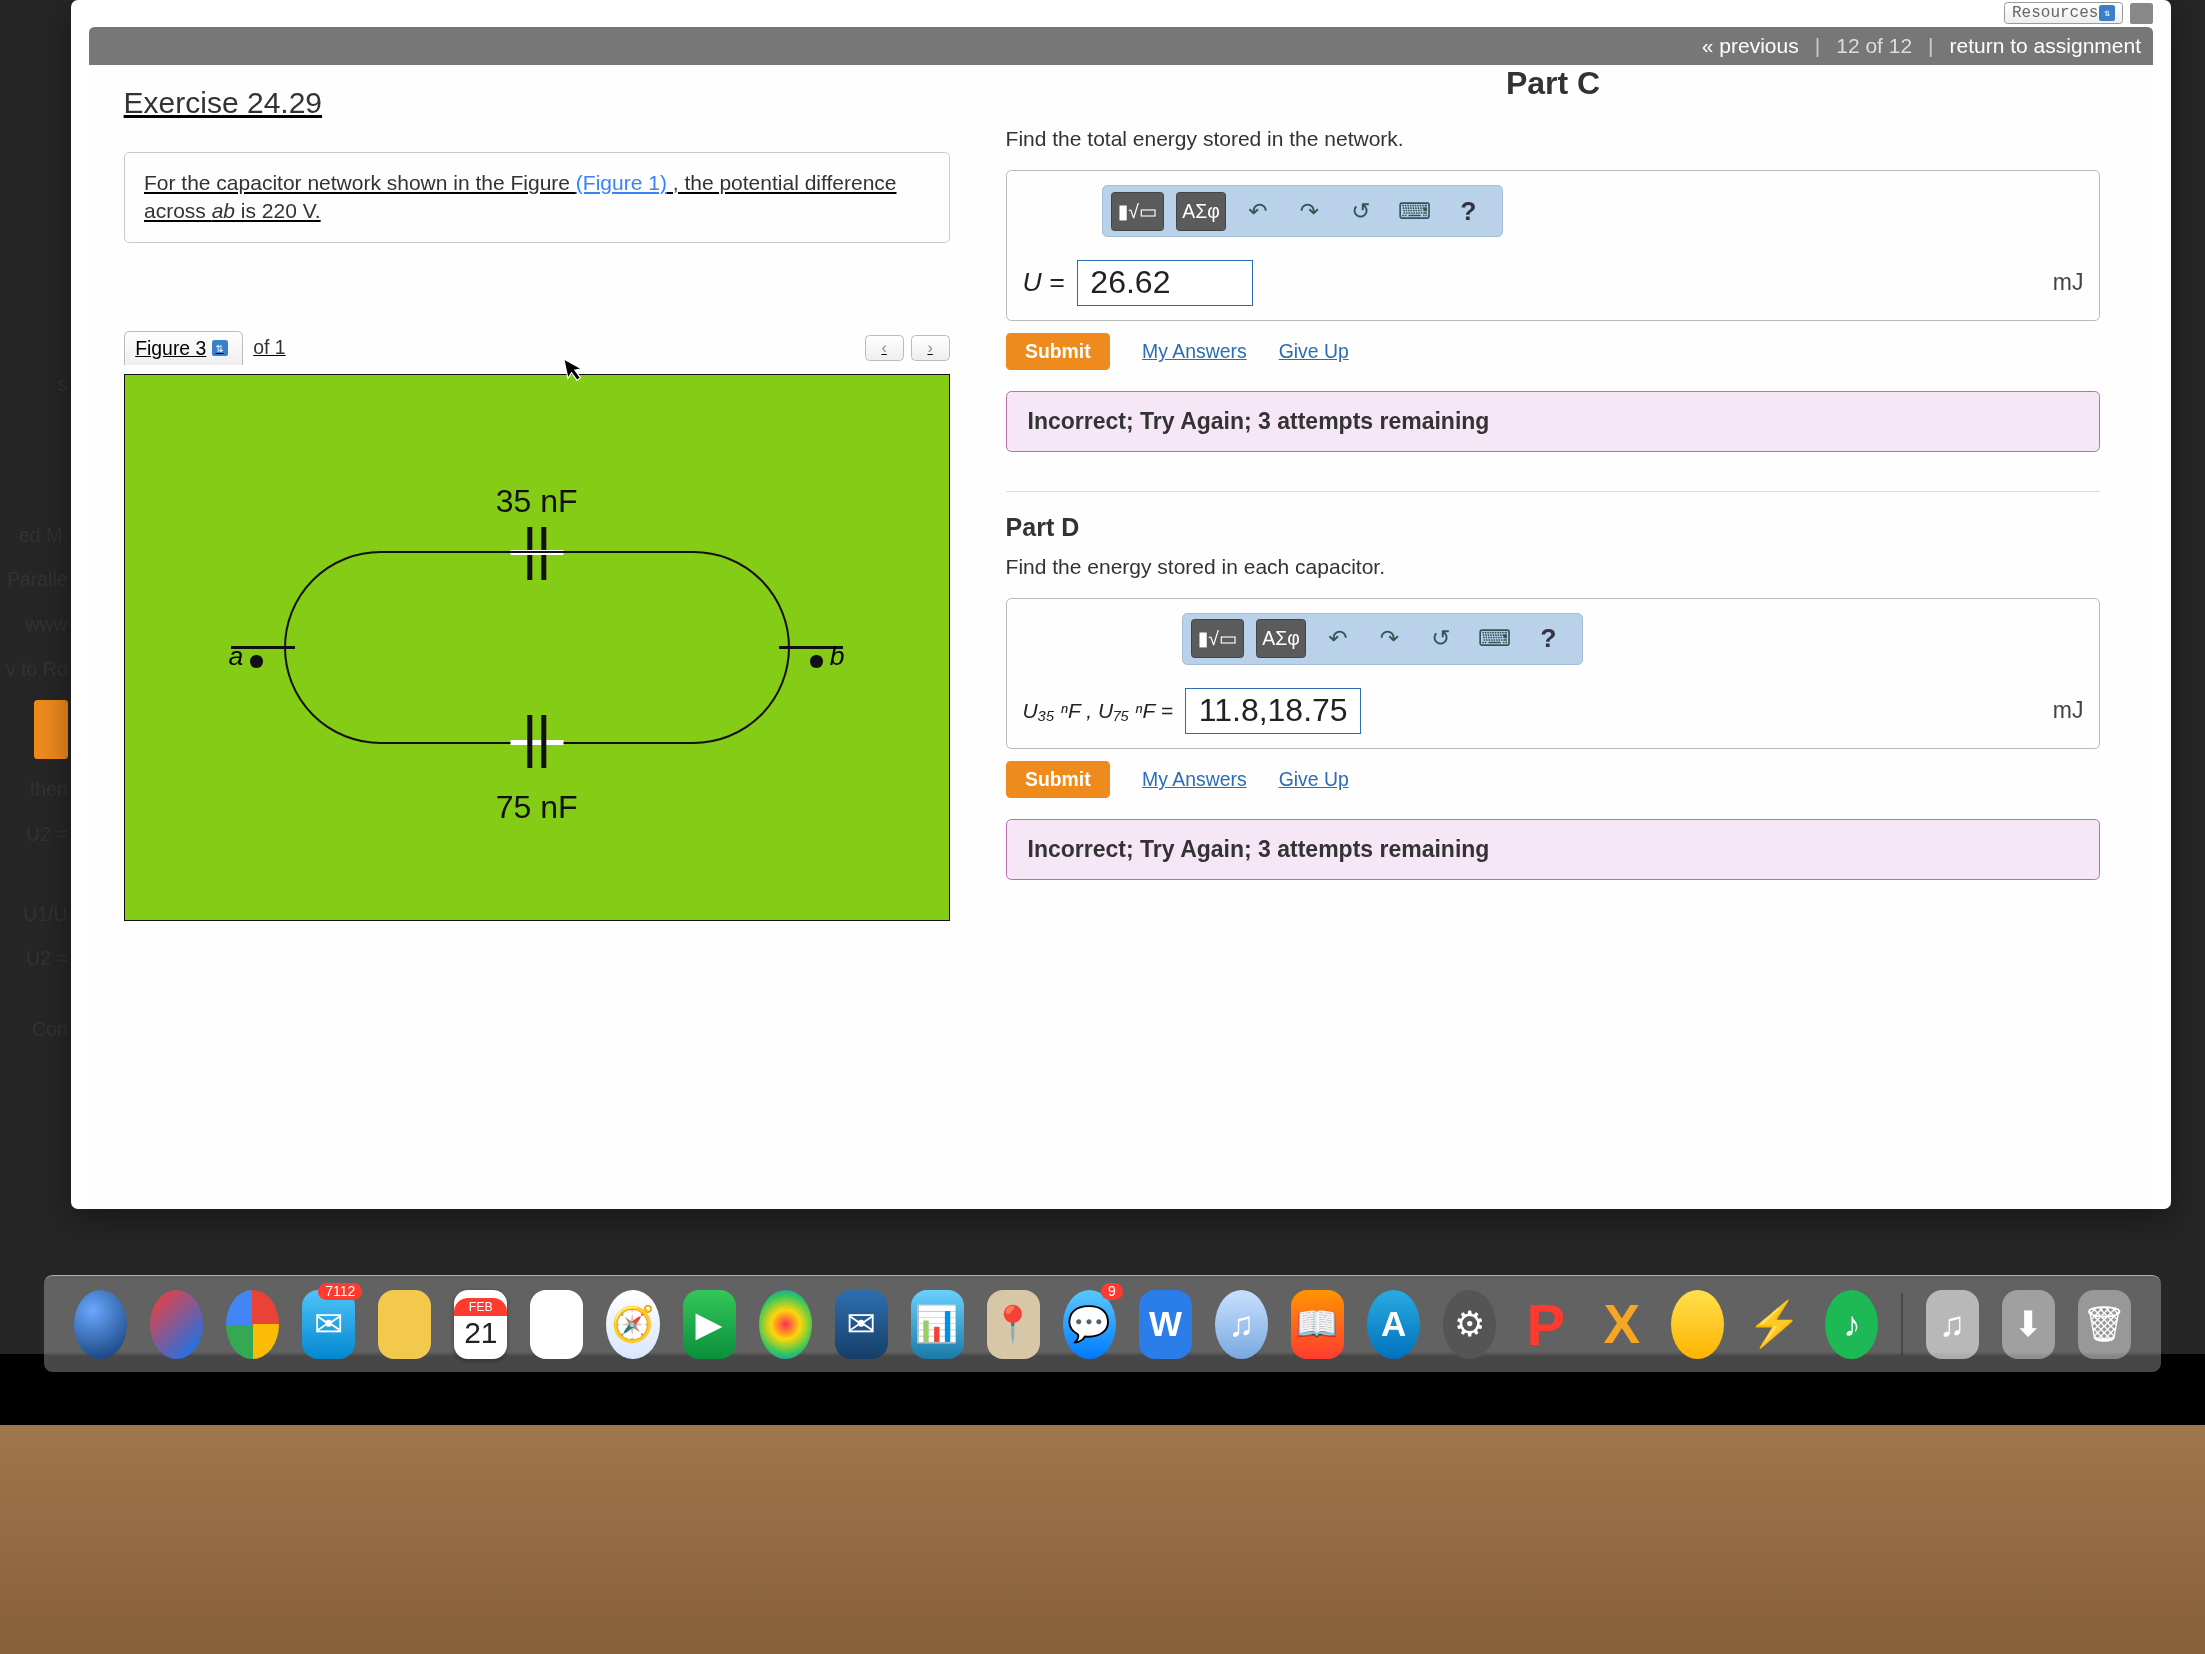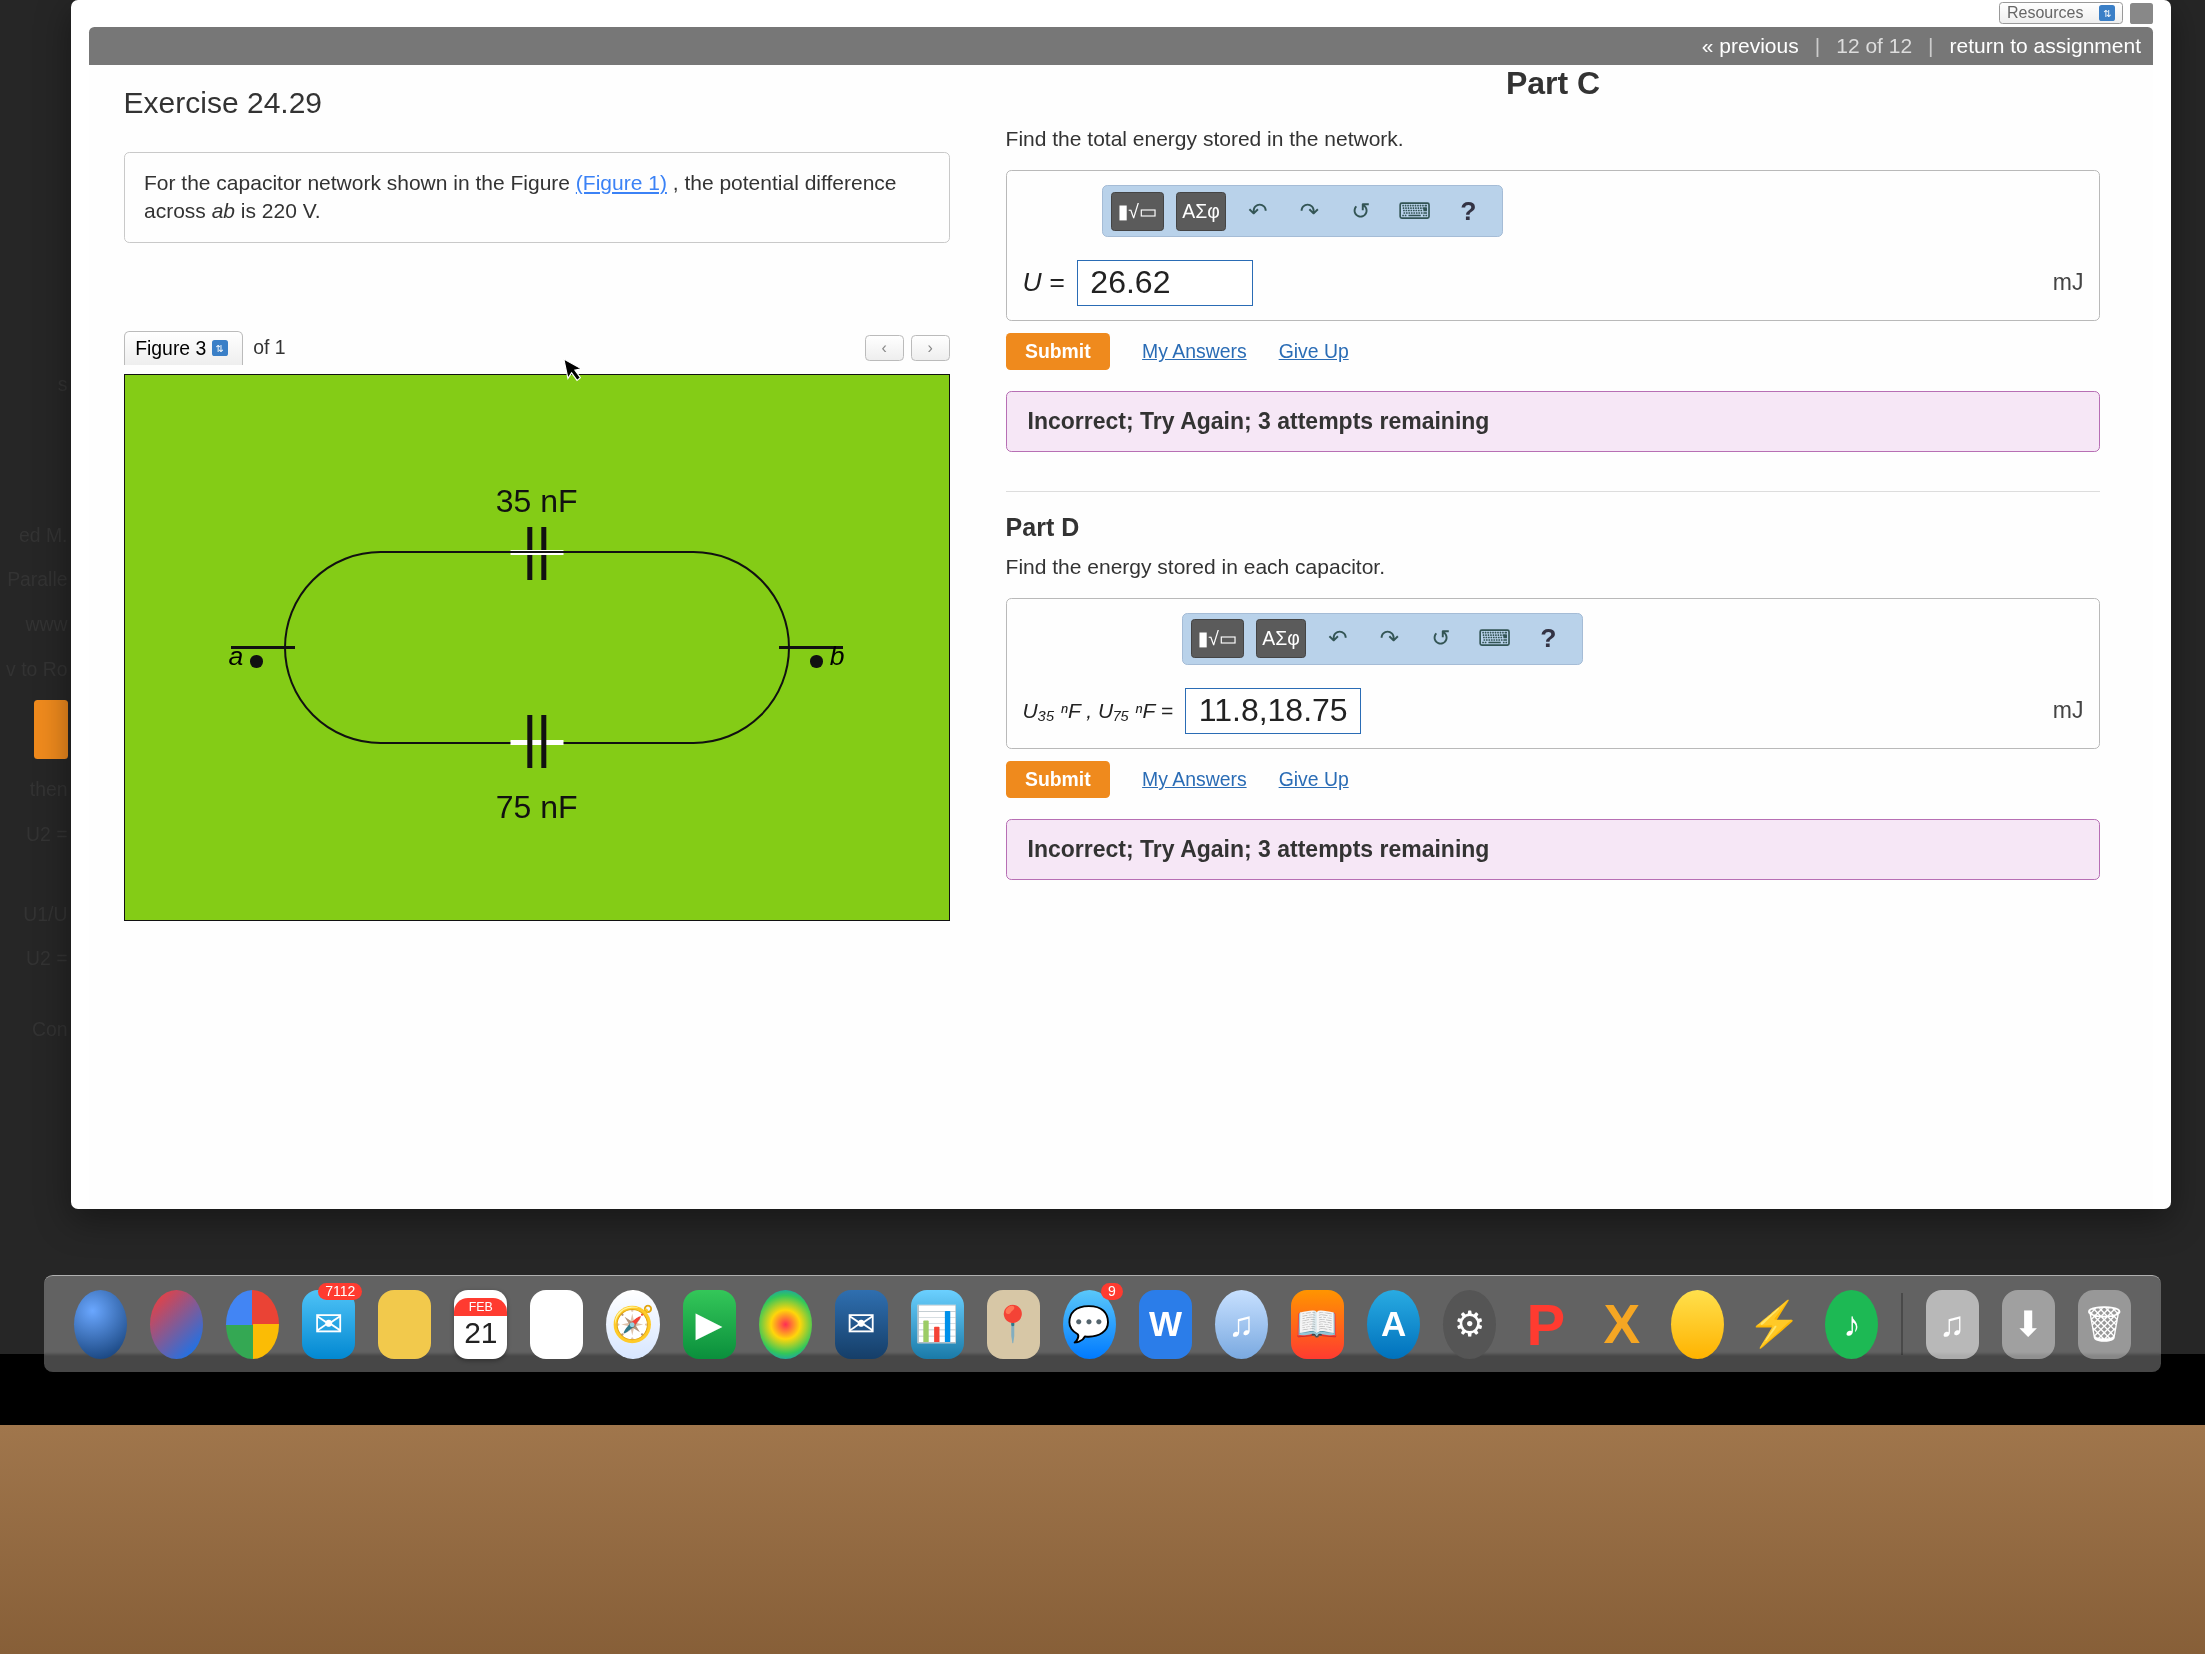--- a/index.html
+++ b/index.html
@@ -31,21 +31,22 @@
   }
   .resources-btn {
     background: linear-gradient(#fff,#eee);
     border: 0.9px solid #999;
     border-radius: 3.5px;
     padding: 0.9px 7px;
     font-size: 16px;
     color: #666;
     display: flex;
     align-items: center;
-    gap: 16px;
+    gap: 1px;
+    font-family: Liberation Mono, monospace;
   }
   .updown {
     width: 16px; height: 16px;
     background: #3a7fc7;
     border-radius: 2.6px;
     display:flex;align-items:center;justify-content:center;
     color:#fff;font-size:9.7px;
   }
   .navstrip {
     position: absolute;
@@ -71,20 +72,21 @@
     left: 17.6px;
     right: 17.6px;
     bottom: 0;
     background: #fefefe;
     display: flex;
   }
   .leftcol {
     width: 882px;
     border-right: 0;
     padding: 21px 21px 21px 35px;
+    text-decoration: underline;
   }
   .rightcol {
     flex: 1;
     padding: 0 53px 0 35px;
   }
   .ex-title {
     font-size: 30px;
     color: #333;
     font-weight: normal;
     margin-bottom: 32px;

